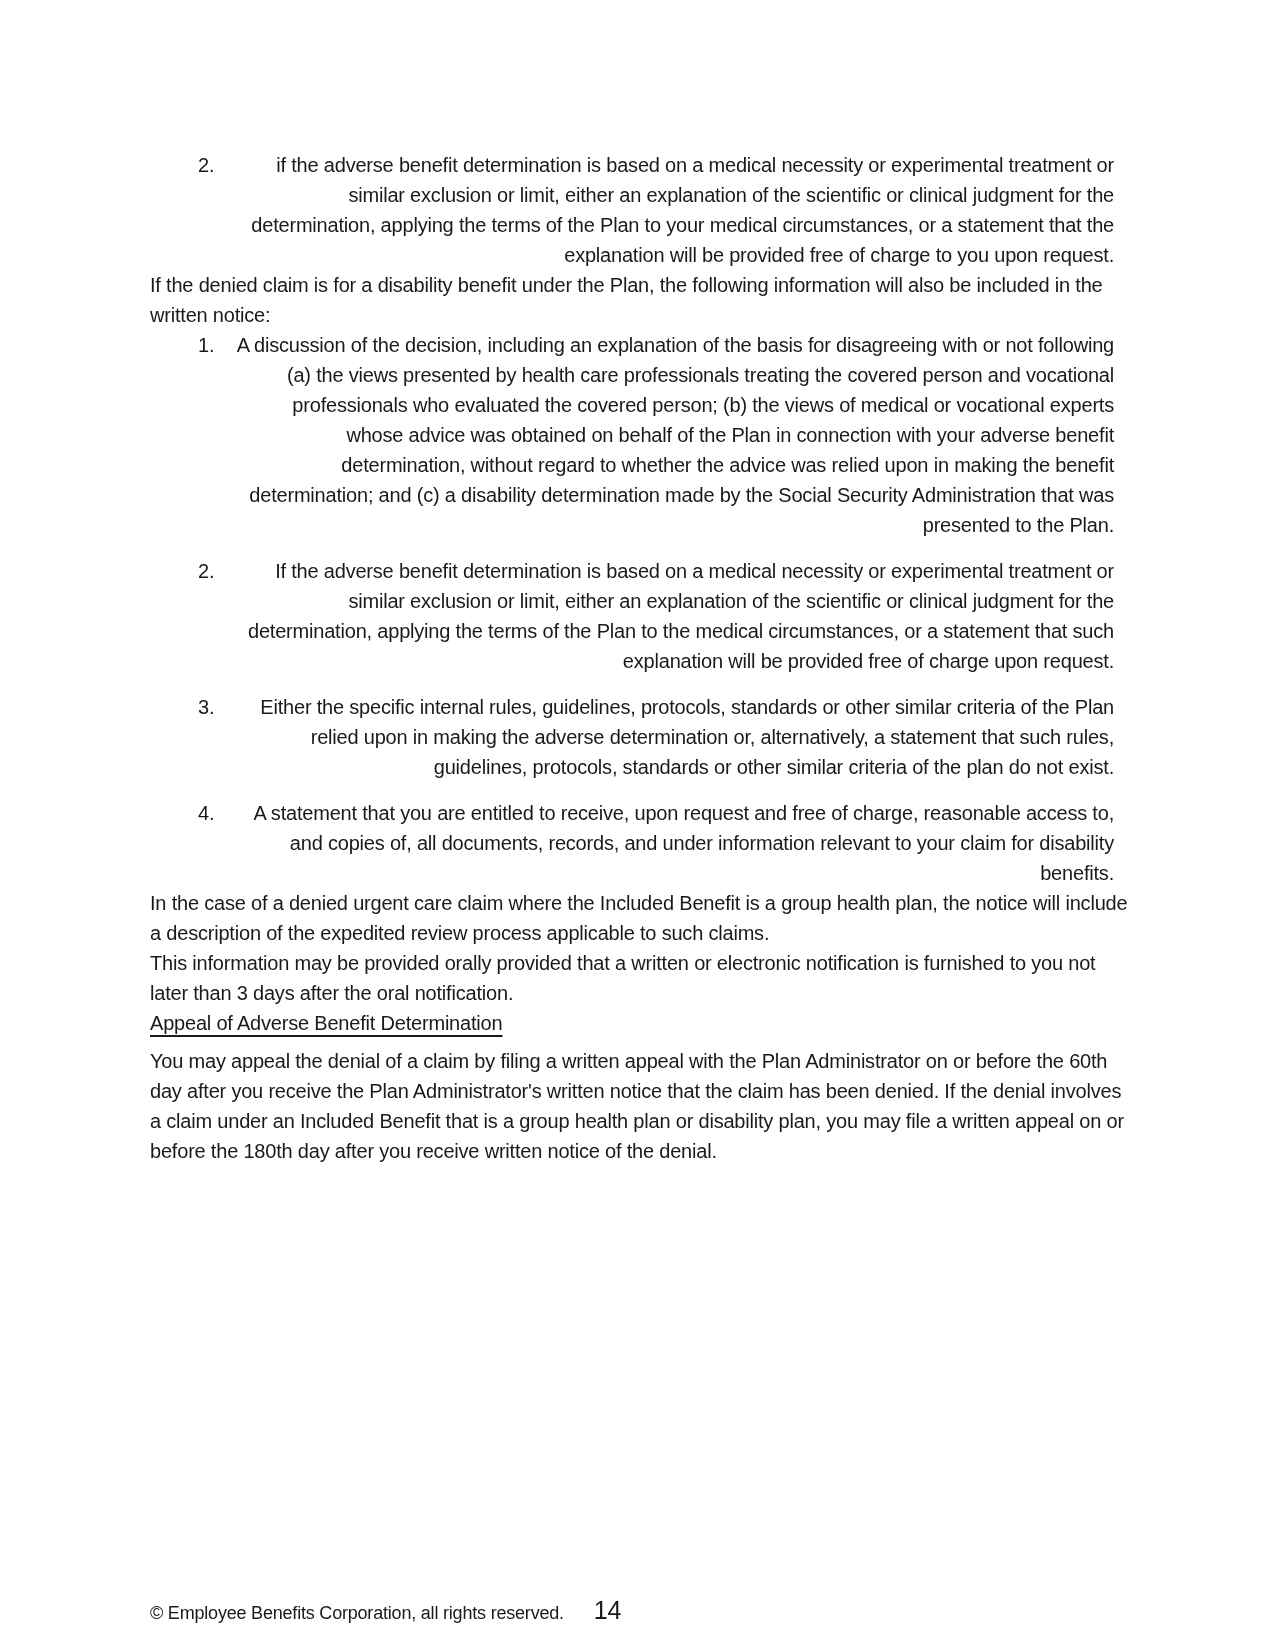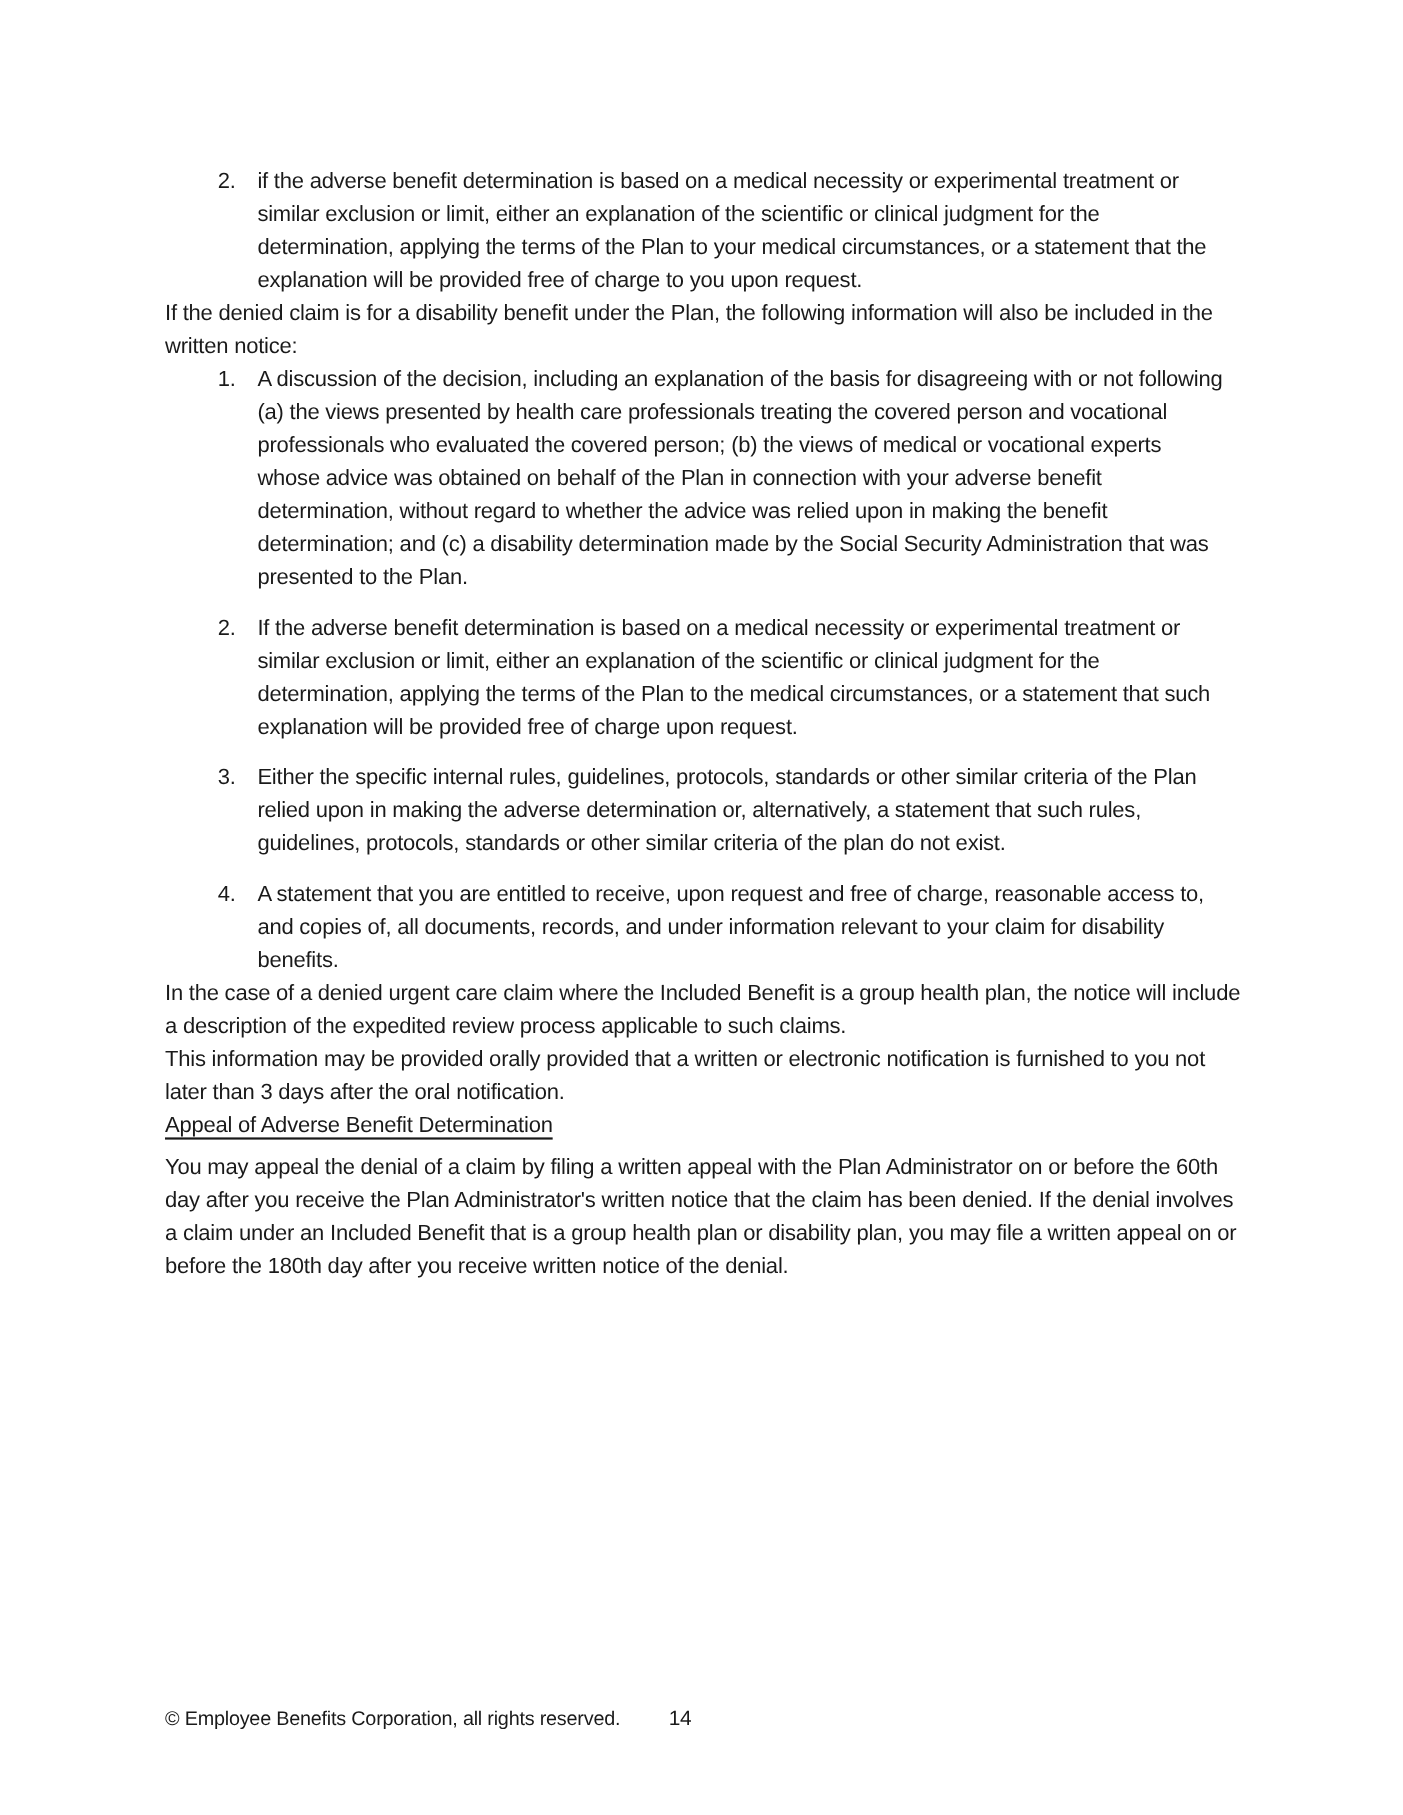--- a/index.html
+++ b/index.html
@@ -48,48 +48,50 @@
   }
   .numbered-list .li + .li {
     margin-top: 16px;
   }
   .numbered-list .num {
     flex: 0 0 36px;
   }
   .numbered-list .li-text {
     flex: 0 1 auto;
     max-width: 880px;
+    text-align: right;
   }
   .section-heading {
     margin: 0 4px 8px 0;
     font-size: 20px;
     line-height: 30px;
     letter-spacing: -0.2px;
     font-weight: normal;
     text-decoration: underline;
     text-decoration-thickness: 2px;
     text-underline-offset: 5px;
     display: inline-block;
   }
   .heading-row { margin: 0; }
   .footer {
     position: absolute;
     left: 150px;
     top: 1547px;
     display: flex;
     align-items: baseline;
-    gap: 44px;
+    gap: 30px;
   }
   .footer .copyright {
     font-size: 18px;
     letter-spacing: -0.2px;
   }
   .footer .page-number {
-    font-size: 19px;
+    font-size: 25px;
     letter-spacing: -0.2px;
+    margin-top: 48px;
   }
 </style>
 </head>
 <body>
 
 <div class="page doc-text">
 
   <ol class="numbered-list block-a">
     <li class="li">
       <span class="num">2.</span>

